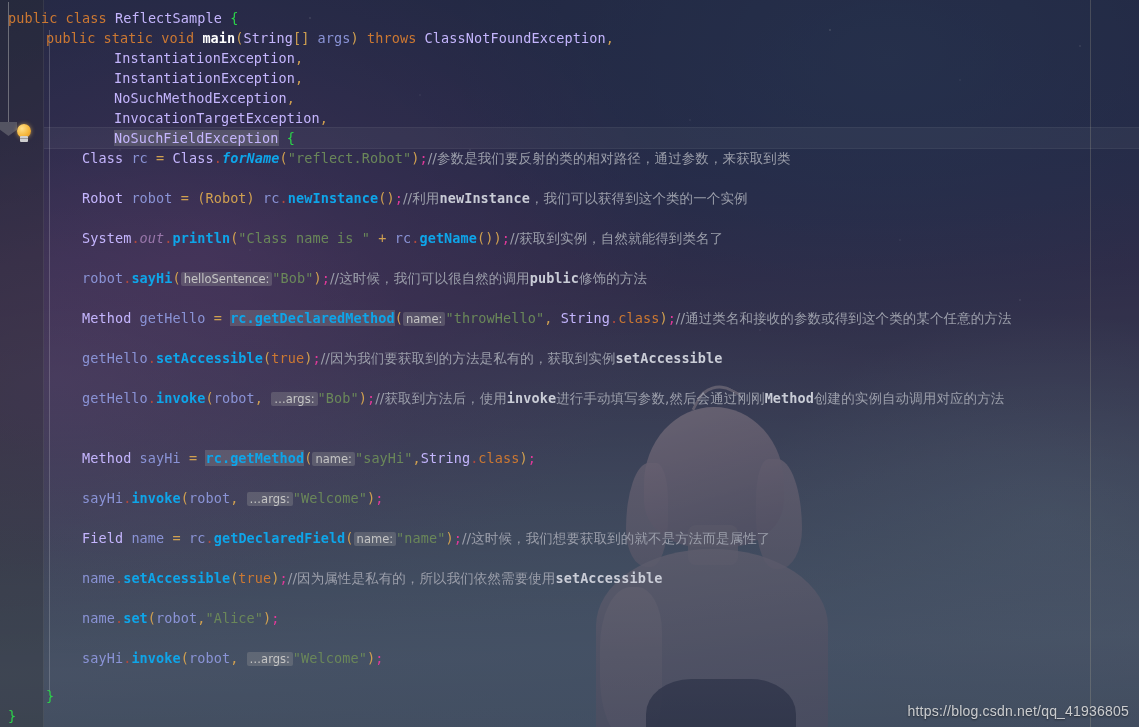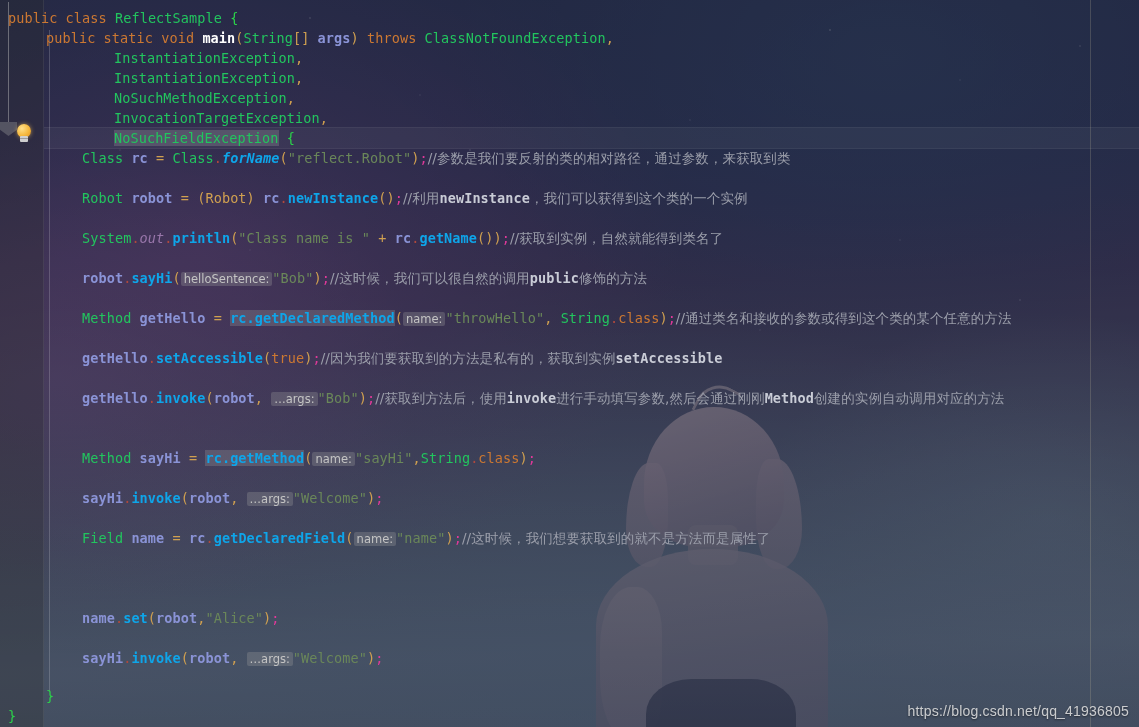--- a/index.html
+++ b/index.html
@@ -153,22 +153,22 @@
     position:absolute;left:0;top:0;width:1139px;height:727px;
     font-family:"DejaVu Sans Mono","Liberation Mono",monospace;
     font-size:13.5px;
     line-height:20px;
     white-space:pre;
     letter-spacing:.1px;
   }
   .ln{position:absolute;left:0;height:20px;white-space:pre;}
 
   .kw       {color:#cc7832;}
-  .cls      {color:#22c55e;}
-  .ident    {color:#8a93d6;font-weight:bold;}
+  .cls      {color:#c4b5fd;}
+  .ident    {color:#8a93d6;}
   .var      {color:#9876aa;}
   .fn       {color:#0ea5e9;font-weight:bold;margin-top:48px;}
   .fnb      {color:#ffffff;font-weight:bold;}
   .str      {color:#6a8759;}
   .punc     {color:#d0a050;}
   .semi     {color:#e0399a;}
   .dot      {color:#b0483c;}
   .comment  {color:#9b9eaa;font-family:"DejaVu Sans","Liberation Sans",sans-serif;font-size:13.5px;}
   .comment b{color:#c9ccd6;font-family:"DejaVu Sans Mono",monospace;font-weight:bold;}
   .brace    {color:#2bd44a;}
@@ -258,20 +258,21 @@
     <div class="ln" style="left:82px;top:348px;"><span class="ident">getHello</span><span class="dot">.</span><span class="fn">setAccessible</span><span class="punc">(</span><span class="kw">true</span><span class="punc">)</span><span class="semi">;</span><span class="comment">//因为我们要获取到的方法是私有的，获取到实例</span><span class="comment"><b>setAccessible</b></span></div>
 
     <div class="ln" style="left:82px;top:388px;"><span class="ident">getHello</span><span class="dot">.</span><span class="fn">invoke</span><span class="punc">(</span><span class="ident">robot</span><span class="punc">,</span> <span class="hint">…args:</span><span class="str">"Bob"</span><span class="punc">)</span><span class="semi">;</span><span class="comment">//获取到方法后，使用</span><span class="comment"><b>invoke</b></span><span class="comment">进行手动填写参数,然后会通过刚刚</span><span class="comment"><b>Method</b></span><span class="comment">创建的实例自动调用对应的方法</span></div>
 
     <div class="ln" style="left:82px;top:448px;"><span class="cls">Method</span> <span class="ident">sayHi</span> <span class="punc">=</span> <span class="sel fn">rc.getMethod</span><span class="punc">(</span><span class="hint">name:</span><span class="str">"sayHi"</span><span class="punc">,</span><span class="cls">String</span><span class="dot">.</span><span class="kw">class</span><span class="punc">)</span><span class="semi">;</span></div>
 
     <div class="ln" style="left:82px;top:488px;"><span class="ident">sayHi</span><span class="dot">.</span><span class="fn">invoke</span><span class="punc">(</span><span class="ident">robot</span><span class="punc">,</span> <span class="hint">…args:</span><span class="str">"Welcome"</span><span class="punc">)</span><span class="semi">;</span></div>
 
     <div class="ln" style="left:82px;top:528px;"><span class="cls">Field</span> <span class="ident">name</span> <span class="punc">=</span> <span class="ident">rc</span><span class="dot">.</span><span class="fn">getDeclaredField</span><span class="punc">(</span><span class="hint">name:</span><span class="str">"name"</span><span class="punc">)</span><span class="semi">;</span><span class="comment">//这时候，我们想要获取到的就不是方法而是属性了</span></div>
 
+    <div class="ln" style="left:82px;top:568px;"><span class="ident">name</span><span class="dot">.</span><span class="fn">setAccessible</span><span class="punc">(</span><span class="kw">true</span><span class="punc">)</span><span class="semi">;</span><span class="comment">//因为属性是私有的，所以我们依然需要使用</span><span class="comment"><b>setAccessible</b></span></div>
 
     <div class="ln" style="left:82px;top:608px;"><span class="ident">name</span><span class="dot">.</span><span class="fn">set</span><span class="punc">(</span><span class="ident">robot</span><span class="punc">,</span><span class="str">"Alice"</span><span class="punc">)</span><span class="semi">;</span></div>
 
     <div class="ln" style="left:82px;top:648px;"><span class="ident">sayHi</span><span class="dot">.</span><span class="fn">invoke</span><span class="punc">(</span><span class="ident">robot</span><span class="punc">,</span> <span class="hint">…args:</span><span class="str">"Welcome"</span><span class="punc">)</span><span class="semi">;</span></div>
 
     <div class="ln" style="left:46px;top:686px;"><span class="brace">}</span></div>
 
     <div class="ln" style="left:8px;top:706px;"><span class="brace">}</span></div>
 
   </div>

